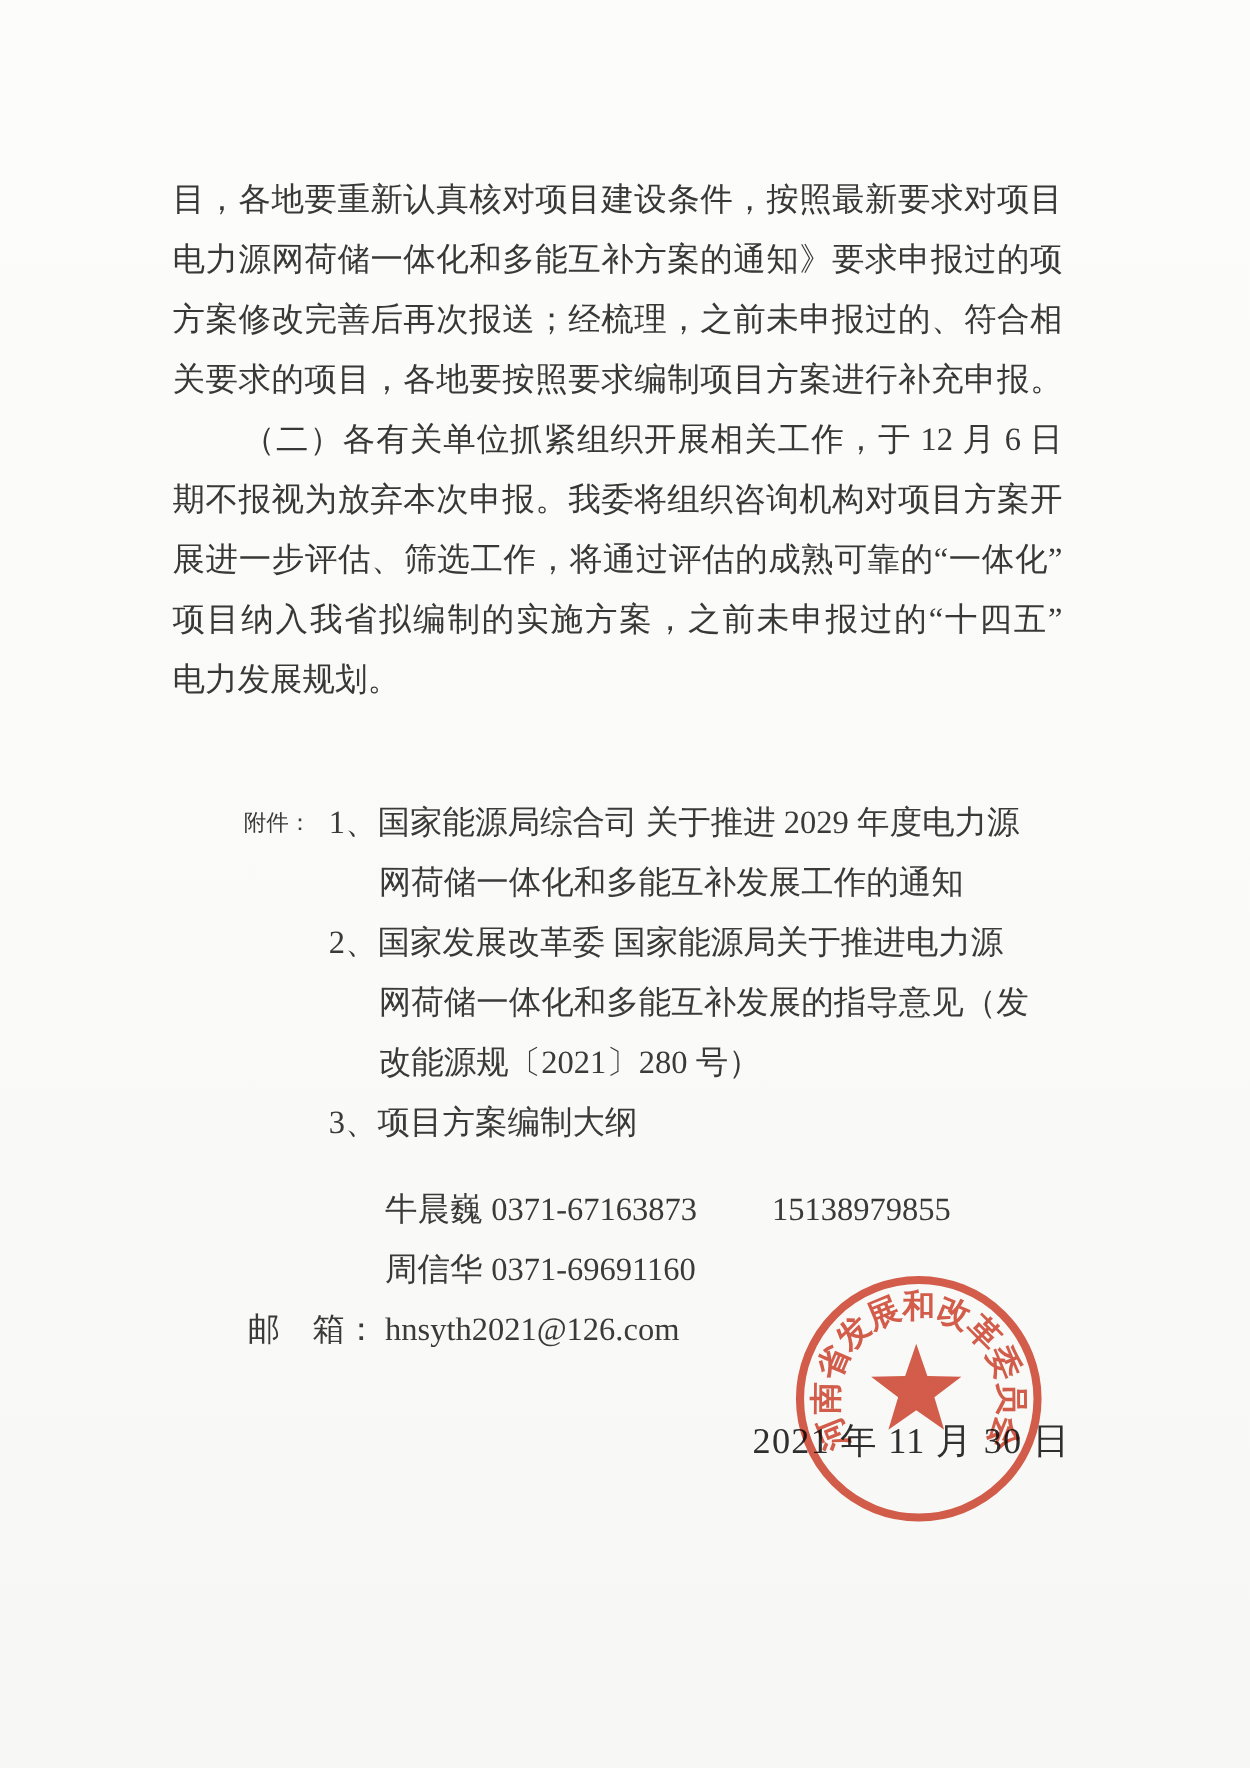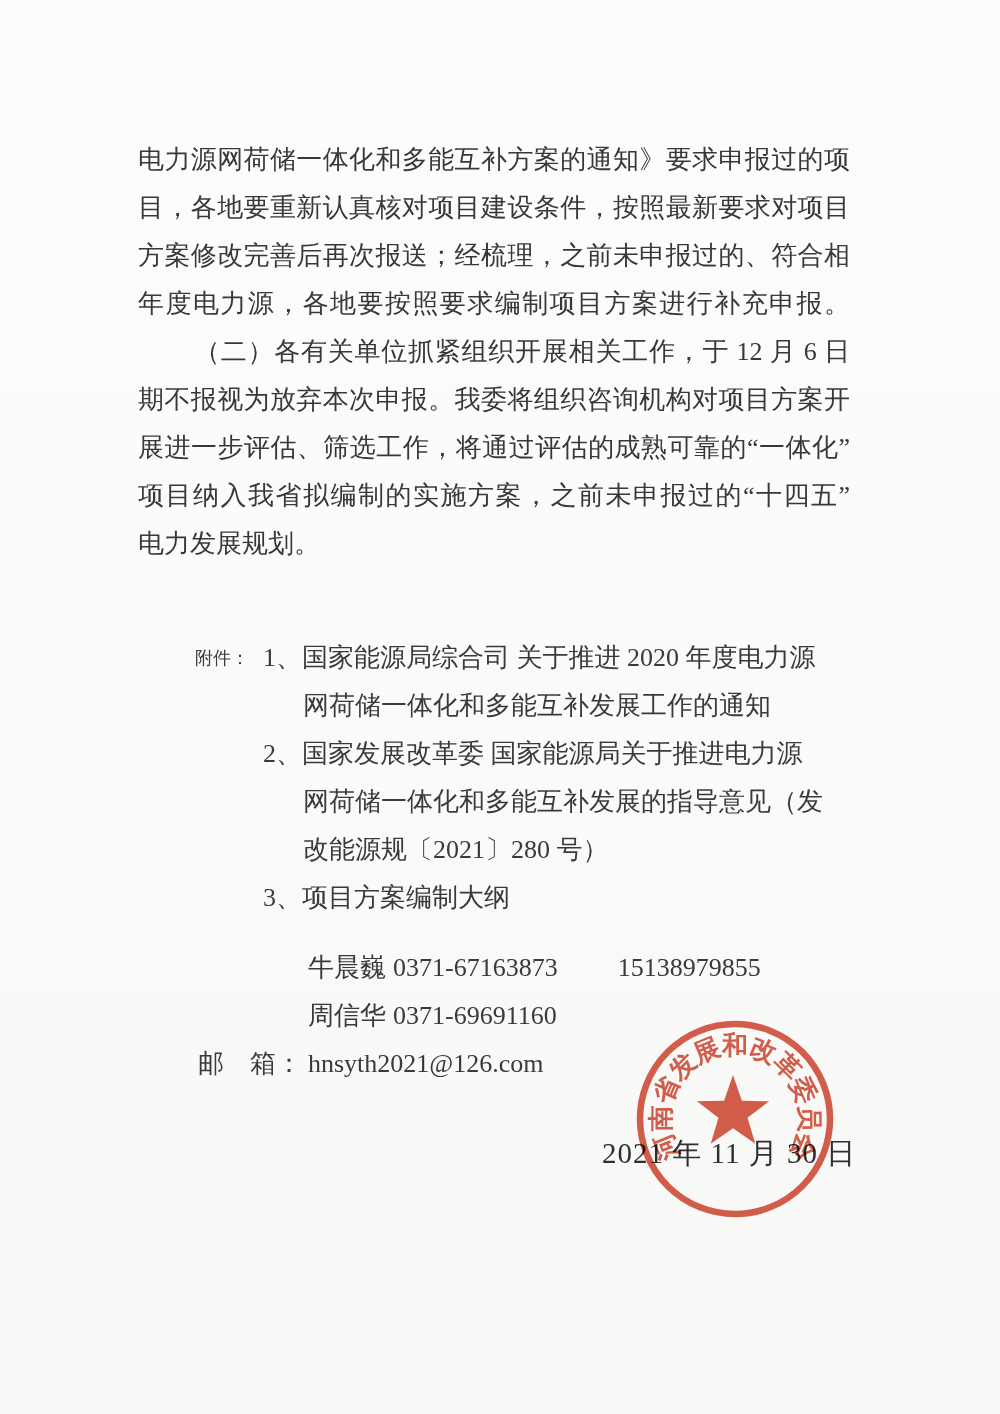--- a/index.html
+++ b/index.html
@@ -52,39 +52,39 @@
     font-weight:bold;
   }
 </style>
 </head>
 <body>
 
 <div class="page">
 
   <div class="body-text">
     <div class="para para1">
+        <div class="line">目，各地要重新认真核对项目建设条件，按照最新要求对项目</div>
         <div class="line">电力源网荷储一体化和多能互补方案的通知》要求申报过的项</div>
-        <div class="line">目，各地要重新认真核对项目建设条件，按照最新要求对项目</div>
         <div class="line">方案修改完善后再次报送；经梳理，之前未申报过的、符合相</div>
-        <div class="line">年度电力源，各地要按照要求编制项目方案进行补充申报。</div>
+        <div class="line">关要求的项目，各地要按照要求编制项目方案进行补充申报。</div>
       </div>
     <div class="para para2">
         <div class="line">（二）各有关单位抓紧组织开展相关工作，于 12 月 6 日</div>
         <div class="line">期不报视为放弃本次申报。我委将组织咨询机构对项目方案开</div>
         <div class="line">展进一步评估、筛选工作，将通过评估的成熟可靠的“一体化”</div>
         <div class="line">项目纳入我省拟编制的实施方案，之前未申报过的“十四五”</div>
         <div class="line short">电力发展规划。</div>
       </div>
   </div>
 
   <div class="attachments">
     <div class="att-label">附件：</div>
     <div class="att-items">
         <div class="att-line">
-        <span>1、国家能源局综合司 关于推进 2020 年度电力源</span>
+        <span>1、国家能源局综合司 关于推进 2029 年度电力源</span>
       </div>
         <div class="att-line indent">
         <span>网荷储一体化和多能互补发展工作的通知</span>
       </div>
         <div class="att-line">
         <span>2、国家发展改革委 国家能源局关于推进电力源</span>
       </div>
         <div class="att-line indent">
         <span>网荷储一体化和多能互补发展的指导意见（发</span>
       </div>

